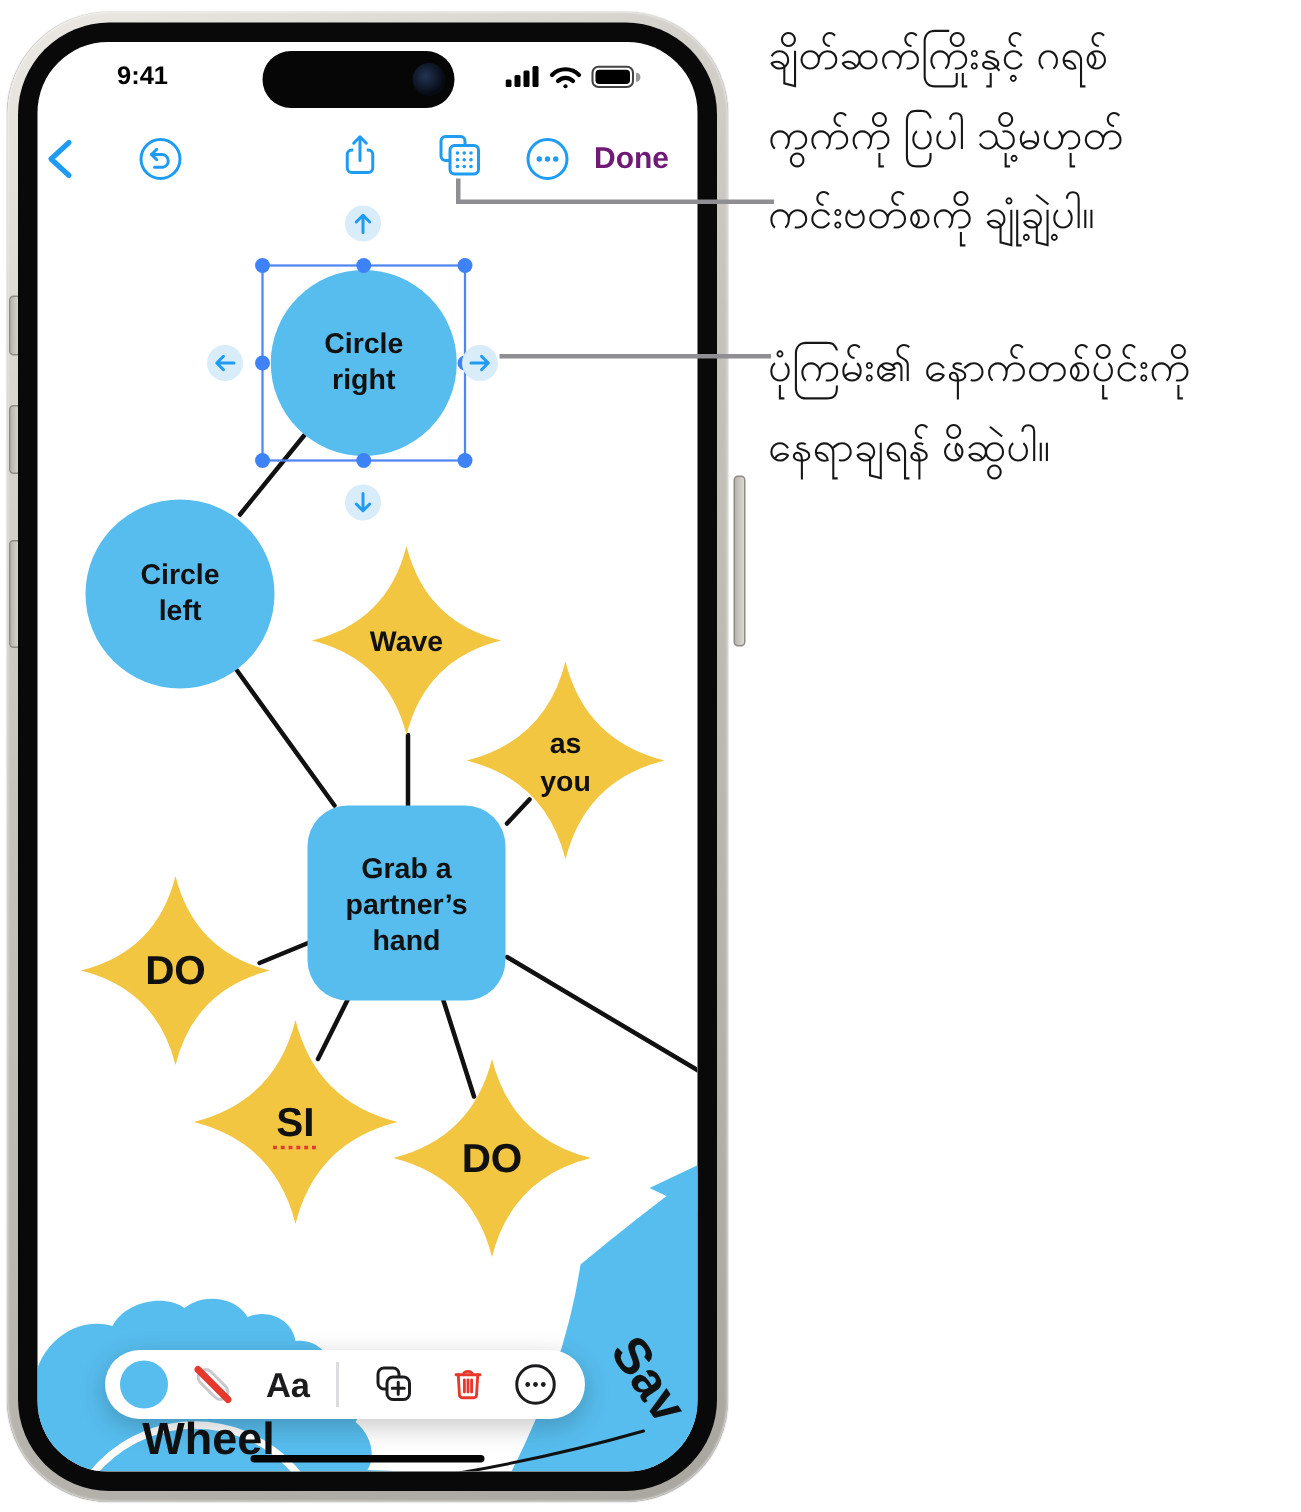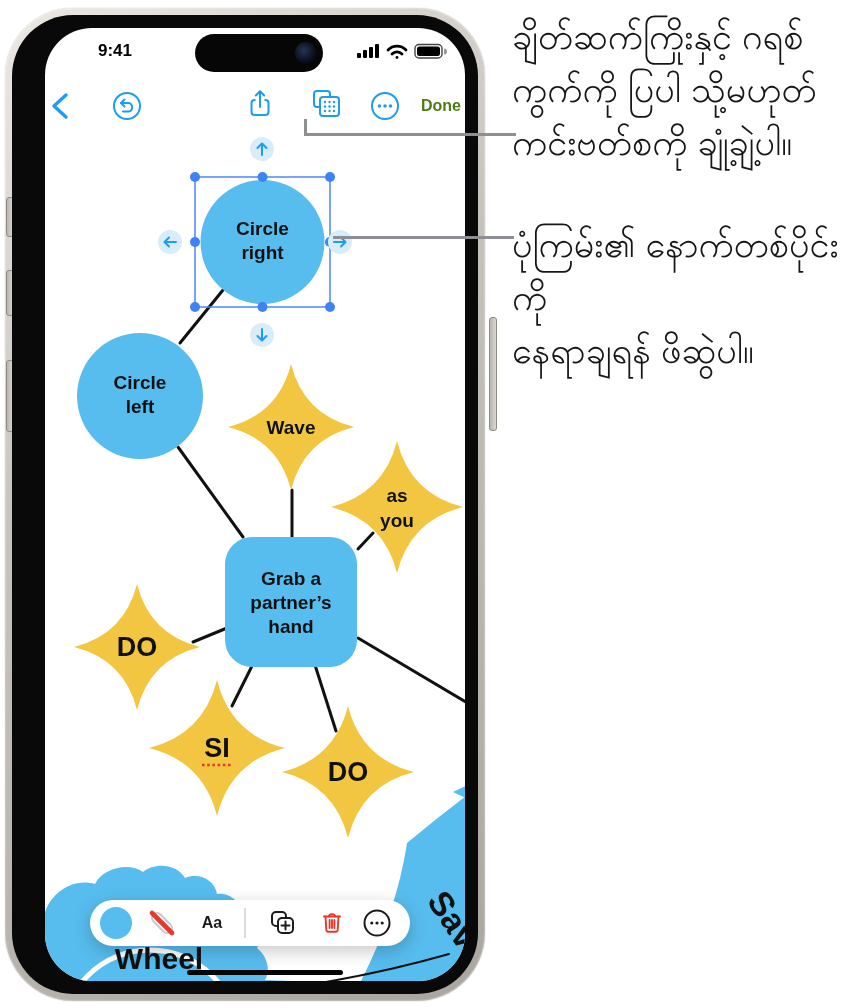--- a/index.html
+++ b/index.html
@@ -6,65 +6,65 @@
   body{width:867px;height:1008px;position:relative;overflow:hidden;
        font-family:"Liberation Sans",sans-serif;}
 
   
   .phone{position:absolute;left:5px;top:8px;width:480px;height:993px;
          border-radius:68px;background:linear-gradient(145deg,#ece9e4,#c6c3bd 40%,#a9a6a0);
          box-shadow:inset 0 0 2px rgba(255,255,255,.8),0 0 1px #8e8b85;z-index:2;}
   .bezel{position:absolute;left:7px;top:7px;right:7px;bottom:7px;
          border-radius:61px;background:#090909;}
   .screen{position:absolute;left:13px;top:13px;right:13px;bottom:13px;
-          border-radius:47px;background:#ffffff;overflow:hidden;margin-left:20px;}
+          border-radius:47px;background:#ffffff;overflow:hidden;}
   .side-btn{position:absolute;background:linear-gradient(90deg,#b7b4ae,#dcd9d3);
             border:1px solid #8e8b85;border-radius:3px;}
   .sb-l{left:1px;width:6px;}
   .sb-r{left:484px;width:6px;}
 
   
   .time{position:absolute;left:30px;top:13px;width:80px;text-align:center;
         font-size:17px;font-weight:700;color:#000;}
   .island{position:absolute;left:150px;top:6px;width:128px;height:38px;
           border-radius:20px;background:#060606;}
   .cam{position:absolute;right:6px;top:8px;width:22px;height:22px;border-radius:50%;
        background:radial-gradient(circle at 40% 40%,#223455,#070b13 65%);}
   .statusicons{position:absolute;left:312px;top:12px;}
 
   
   .navicon{position:absolute;}
   .done{position:absolute;left:366px;top:64px;width:60px;height:28px;
-        font-size:16px;font-weight:700;color:#4d7c0f;text-align:center;line-height:28px;}
+        font-size:20px;font-weight:700;color:#701a75;text-align:center;line-height:28px;}
 
   
   .canvas{position:absolute;left:0;top:0;width:440px;height:953px;}
   .canvas text{font-family:"Liberation Sans",sans-serif;font-weight:600;fill:#111;
                text-anchor:middle;}
   .fill-blue{fill:#57BDEE;}
   .fill-yellow{fill:#F2C640;}
   .conn{stroke:#111;stroke-width:3;stroke-linecap:round;}
   .blue-stroke{stroke:#1E9BF2;fill:none;stroke-width:2;stroke-linecap:round;stroke-linejoin:round;}
 
   
   .shape-toolbar{position:absolute;left:45px;top:872px;width:320px;height:46px;
                  background:#fff;border-radius:24px;box-shadow:0 5px 18px rgba(0,0,0,.22);}
   .tb-item{position:absolute;top:5px;width:36px;height:36px;}
-  .tb-aa{position:absolute;left:102px;top:8px;width:40px;height:30px;font-size:16px;
+  .tb-aa{position:absolute;left:102px;top:8px;width:40px;height:30px;font-size:23px;
          font-weight:600;color:#1c1c1e;text-align:center;line-height:30px;}
   .tb-div{position:absolute;left:154px;top:8px;width:2px;height:30px;background:#dcdce0;}
   .dark-stroke{stroke:#1c1c1e;fill:none;stroke-width:2;stroke-linecap:round;stroke-linejoin:round;}
   .red-stroke{stroke:#E6382C;fill:none;stroke-width:1.9;stroke-linecap:round;stroke-linejoin:round;}
 
   .home-indicator{position:absolute;left:142px;top:942px;width:156px;height:5px;
                   border-radius:3px;background:#040404;}
 
   
   .callout-line{position:absolute;background:#8E8E93;z-index:5;}
-  .callout-text{position:absolute;width:352px;font-size:36px;line-height:53px;
+  .callout-text{position:absolute;width:352px;font-size:28px;line-height:53px;
                 color:#161616;white-space:pre-line;z-index:5;}
 </style>
 </head>
 <body>
 
 <div class="callout-line" style="left:304px;top:119px;width:3px;height:16px"></div>
 <div class="callout-line" style="left:304px;top:133px;width:212px;height:3px"></div>
 <div class="callout-line" style="left:333px;top:236px;width:181px;height:3px"></div>
 <div class="callout-text" style="left:512px;top:10px">ချိတ်ဆက်ကြိုးနှင့် ဂရစ်
 ကွက်ကို ပြပါ သို့မဟုတ်

